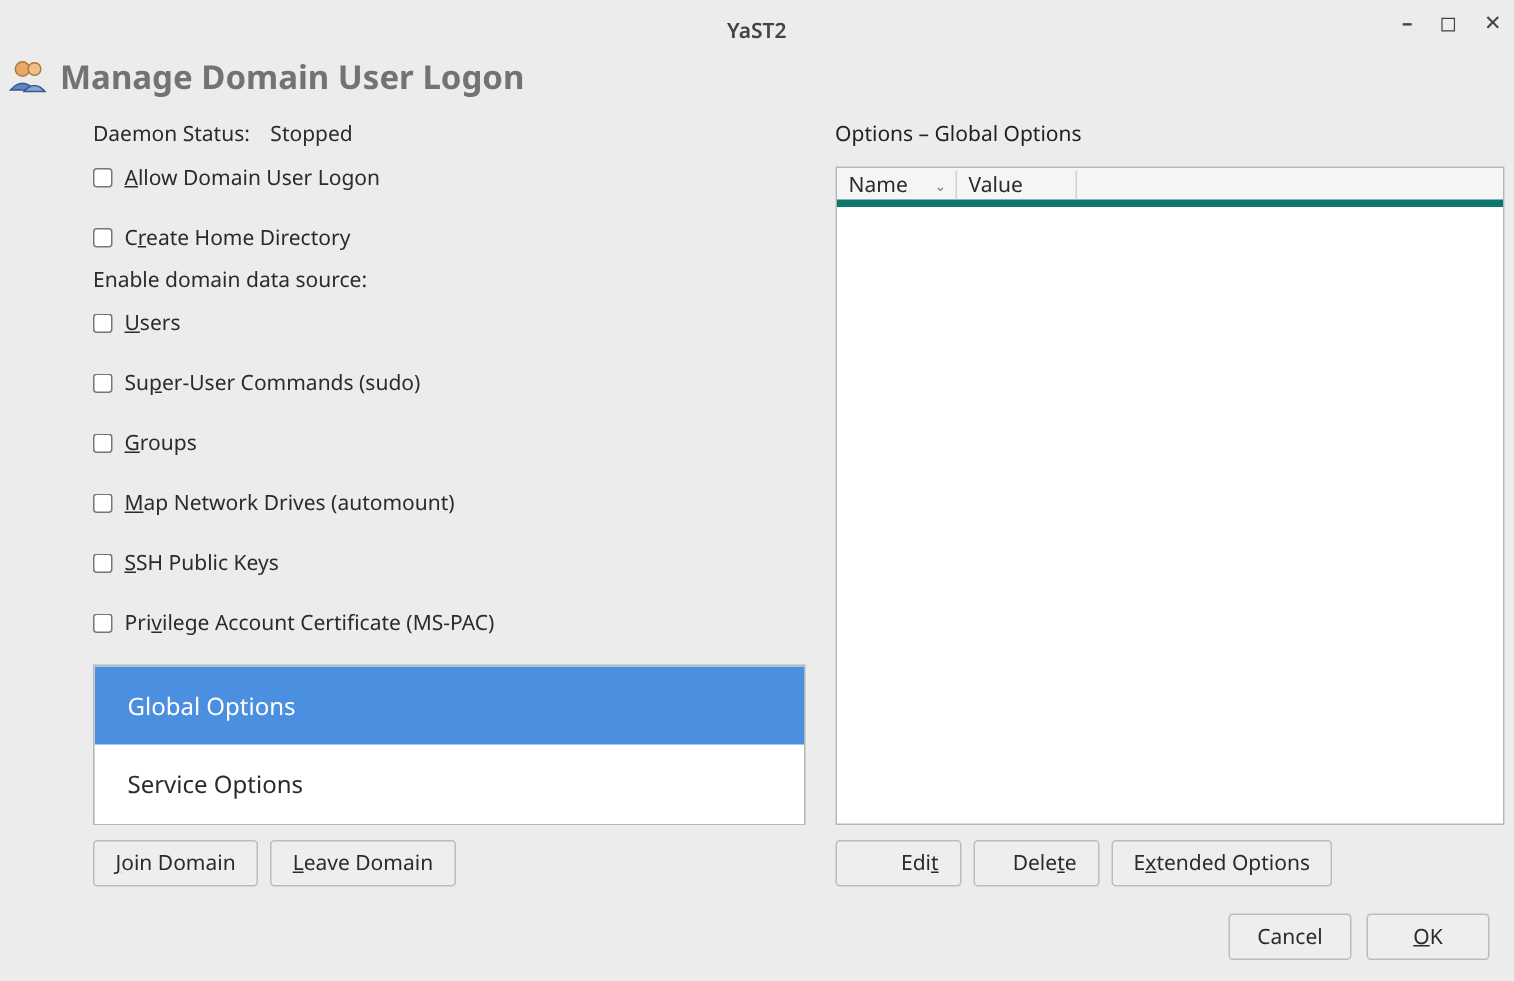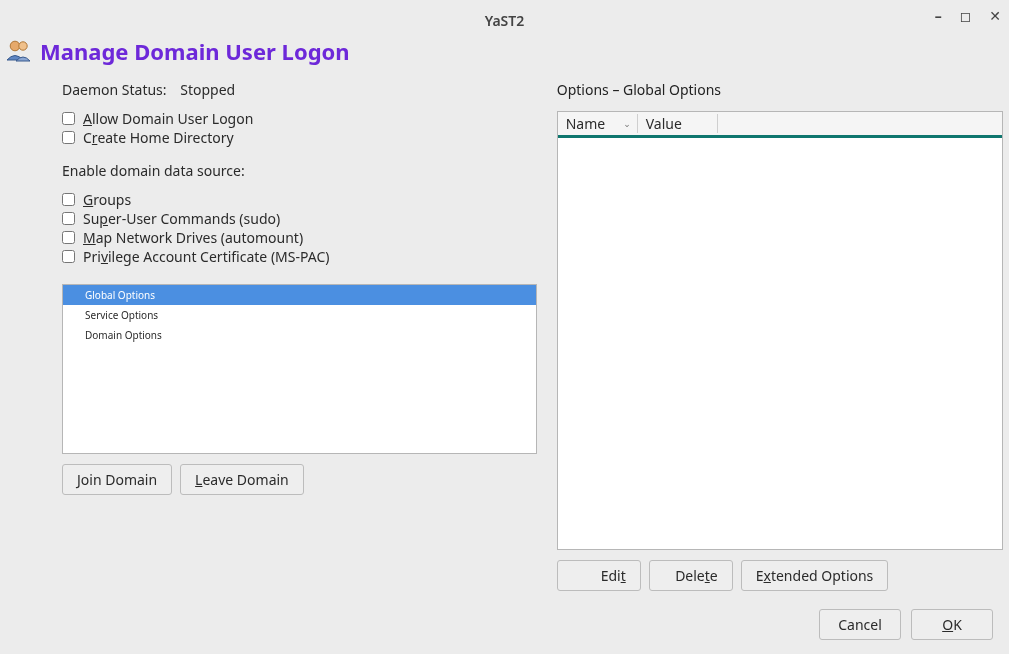--- a/index.html
+++ b/index.html
@@ -49,21 +49,21 @@
   .heading-row {
     display: flex;
     align-items: center;
     padding: 6px 4px 14px 6px;
     gap: 8px;
   }
   .heading-row svg { flex: 0 0 auto; }
   .heading-row h1 {
     font-size: 22px;
     font-weight: 700;
-    color: #6d28d9;
+    color: #737373;
   }
   .content {
     display: flex;
     flex: 1;
     padding: 0 6px 4px 14px;
     gap: 20px;
     min-height: 0;
   }
   .left-pane {
     width: 48%;
@@ -79,21 +79,21 @@
     min-height: 0;
   }
   .status-line {
     margin-bottom: 10px;
     font-size: 14px;
   }
   .status-line .label { margin-right: 10px; }
   .chk-list {
     display: flex;
     flex-direction: column;
-    gap: 0;
+    gap: 21px;
   }
   .chk-row {
     display: flex;
     align-items: center;
     gap: 8px;
     font-size: 14px;
   }
   .chk-row input[type=checkbox] {
     width: 13px; height: 13px;
   }
@@ -102,22 +102,22 @@
   .enable-label { font-size: 14px; margin-bottom: 10px; }
 
   .options-list {
     border: 1px solid #b6b6b6;
     background: #fff;
     margin-top: 18px;
     height: 170px;
     overflow: auto;
   }
   .options-list .item {
-    padding: 3px 22px;
-    font-size: 10px;
+    padding: 15px 22px;
+    font-size: 16px;
     cursor: pointer;
   }
   .options-list .item.selected {
     background: #4b8fe1;
     color: #fff;
   }
 
   .left-buttons {
     margin-top: 10px;
     display: flex;
@@ -145,24 +145,24 @@
   .table-box {
     flex: 1;
     border: 1px solid #b6b6b6;
     background: #fff;
     display: flex;
     flex-direction: column;
     min-height: 0;
   }
   .table-header {
     display: flex;
-    border-bottom: 3px solid #0f766e;
+    border-bottom: 5px solid #0f766e;
     background: #f5f5f5;
     height: 26px;
-    align-items: center;
+    align-items: flex-end;
   }
   .th {
     border-right: 1px solid #cfcfcf;
     position: relative;
     display: flex;
     align-items: center;
     padding: 0 8px;
     font-size: 14px;
   }
   .th.name { width: 80px; }
@@ -230,29 +230,37 @@
           <span><span>C</span><span class="u">r</span><span>eate Home Directory</span></span>
         </label>
       </div>
 
       <div class="section-gap"></div>
       <div class="enable-label">Enable domain data source:</div>
 
       <div class="chk-list">
         <label class="chk-row">
           <input type="checkbox" style="">
+          <span><span class="u">U</span><span>sers</span></span>
+        </label>
+        <label class="chk-row">
+          <input type="checkbox" style="">
+          <span><span>Su</span><span class="u">p</span><span>er-User Commands (sudo)</span></span>
+        </label>
+        <label class="chk-row">
+          <input type="checkbox" style="">
           <span><span class="u">G</span><span>roups</span></span>
         </label>
         <label class="chk-row">
           <input type="checkbox" style="">
-          <span><span>Su</span><span class="u">p</span><span>er-User Commands (sudo)</span></span>
-        </label>
-        <label class="chk-row">
-          <input type="checkbox" style="">
           <span><span class="u">M</span><span>ap Network Drives (automount)</span></span>
+        </label>
+        <label class="chk-row">
+          <input type="checkbox" style="">
+          <span><span class="u">S</span><span>SH Public Keys</span></span>
         </label>
         <label class="chk-row">
           <input type="checkbox" style="">
           <span><span>Pri</span><span class="u">v</span><span>ilege Account Certificate (MS-PAC)</span></span>
         </label>
       </div>
 
       <div class="options-list">
         <div class="item selected">Global Options</div>
         <div class="item">Service Options</div>

